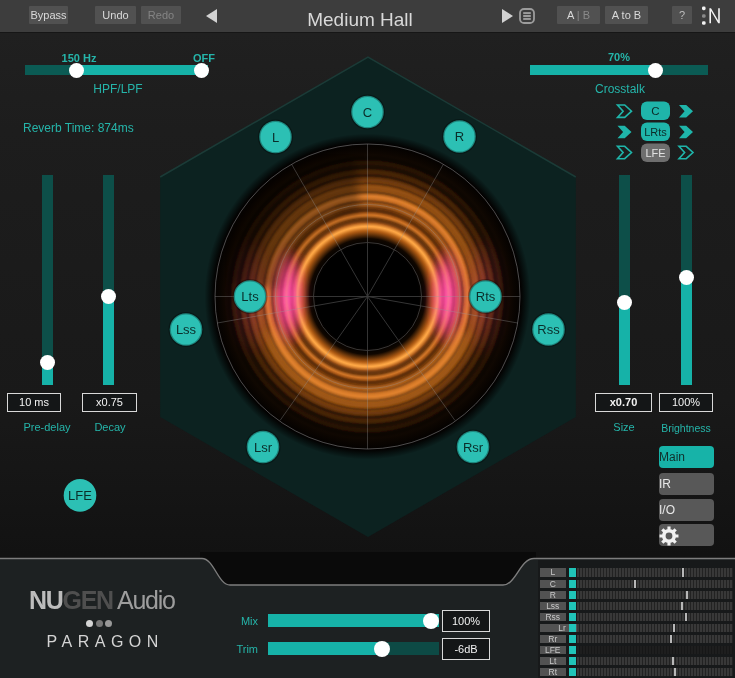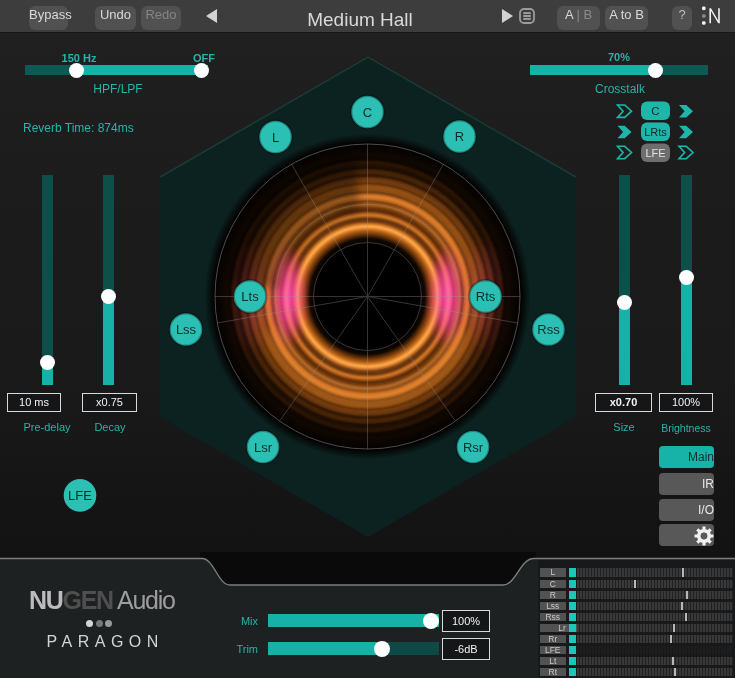--- a/index.html
+++ b/index.html
@@ -2,33 +2,33 @@
 <html><head>
 <meta charset="utf-8">
 <style>
   html,body{margin:0;padding:0;}
   body{width:735px;height:678px;overflow:hidden;position:relative;
        background:linear-gradient(#212121 0px,#1d1d1d 130px,#191919 400px,#121212 555px,#101010 678px);
        font-family:"Liberation Sans",sans-serif;}
   .abs{position:absolute;}
   
   #topbar{position:absolute;left:0;top:0;width:735px;height:32px;background:#3d3d3d;border-bottom:1px solid #161616;}
-  .tbtn{position:absolute;top:6px;height:24px;background:#515151;border-radius:6px;color:#d9d9d9;
-        font-size:13px;line-height:18px;text-align:center;}
+  .tbtn{position:absolute;top:6px;height:18px;background:#515151;border-radius:1px;color:#d9d9d9;
+        font-size:11px;line-height:18px;text-align:center;}
   .teal{color:#25b5aa;}
   .vbox{position:absolute;border:1px solid #d9d9d9;background:#141617;color:#f2f2f2;
         font-size:11px;text-align:center;}
   .vlab{position:absolute;color:#25b5aa;font-size:11px;text-align:center;}
   
   .vtrack{position:absolute;width:11px;top:175px;height:210px;background:#0d4f49;}
   .vfill{position:absolute;width:11px;background:#16b2a8;bottom:0;}
   .knob{position:absolute;width:15px;height:15px;border-radius:50%;background:#fff;}
   
   .rbtn{position:absolute;left:659px;width:55px;height:22px;border-radius:4px;background:#585858;
-        color:#e8e8e8;font-size:12px;line-height:22px;text-align:right;}
+        color:#e8e8e8;font-size:12px;line-height:22px;text-align:left;}
 </style>
 </head>
 <body>
 
 <div id="topbar">
   <div class="tbtn" style="left:29px;width:39px;">Bypass</div>
   <div class="tbtn" style="left:95px;width:41px;">Undo</div>
   <div class="tbtn" style="left:141px;width:40px;color:#848484;">Redo</div>
   <div class="abs" style="left:206px;top:9px;width:0;height:0;border-right:11px solid #d2d2d2;border-top:7px solid transparent;border-bottom:7px solid transparent;"></div>
   <div class="abs" style="left:290px;top:9px;width:140px;text-align:center;color:#d9d9d9;font-size:19px;">Medium Hall</div>

